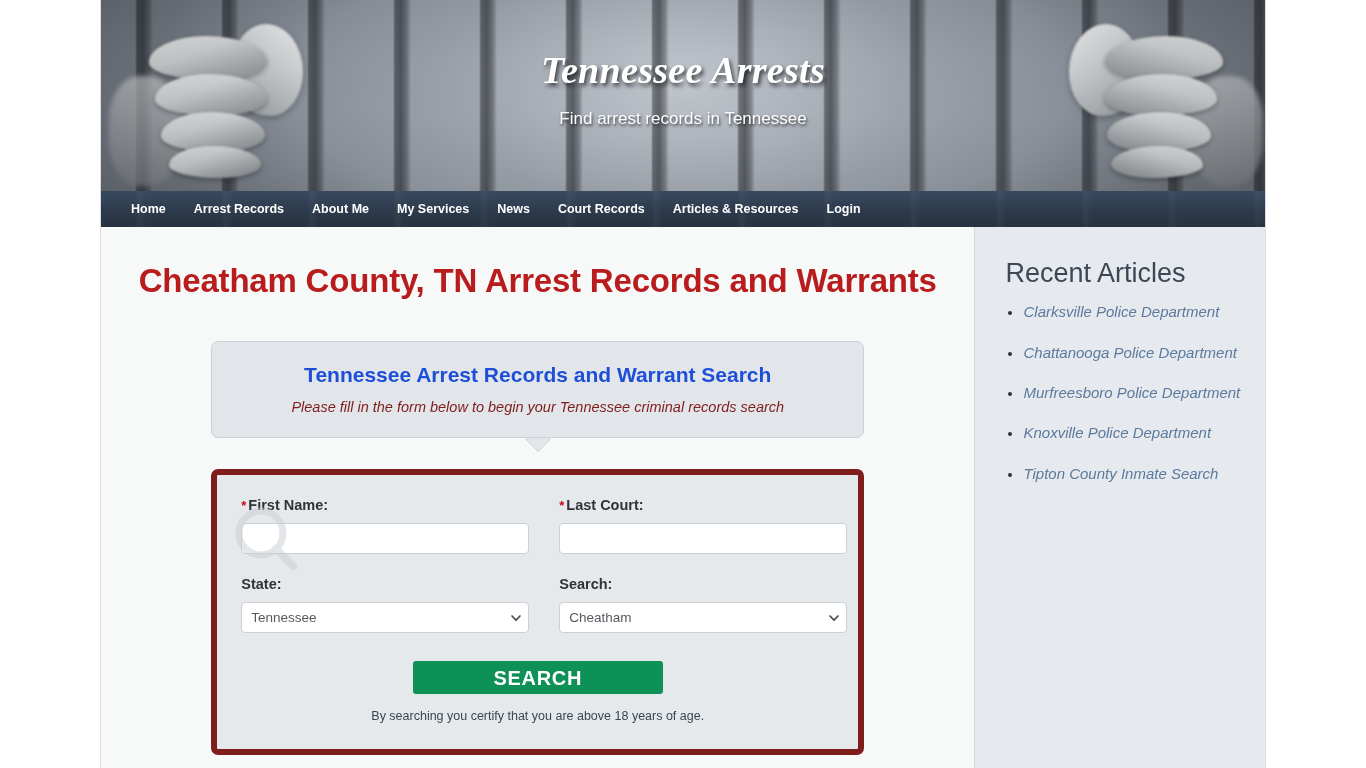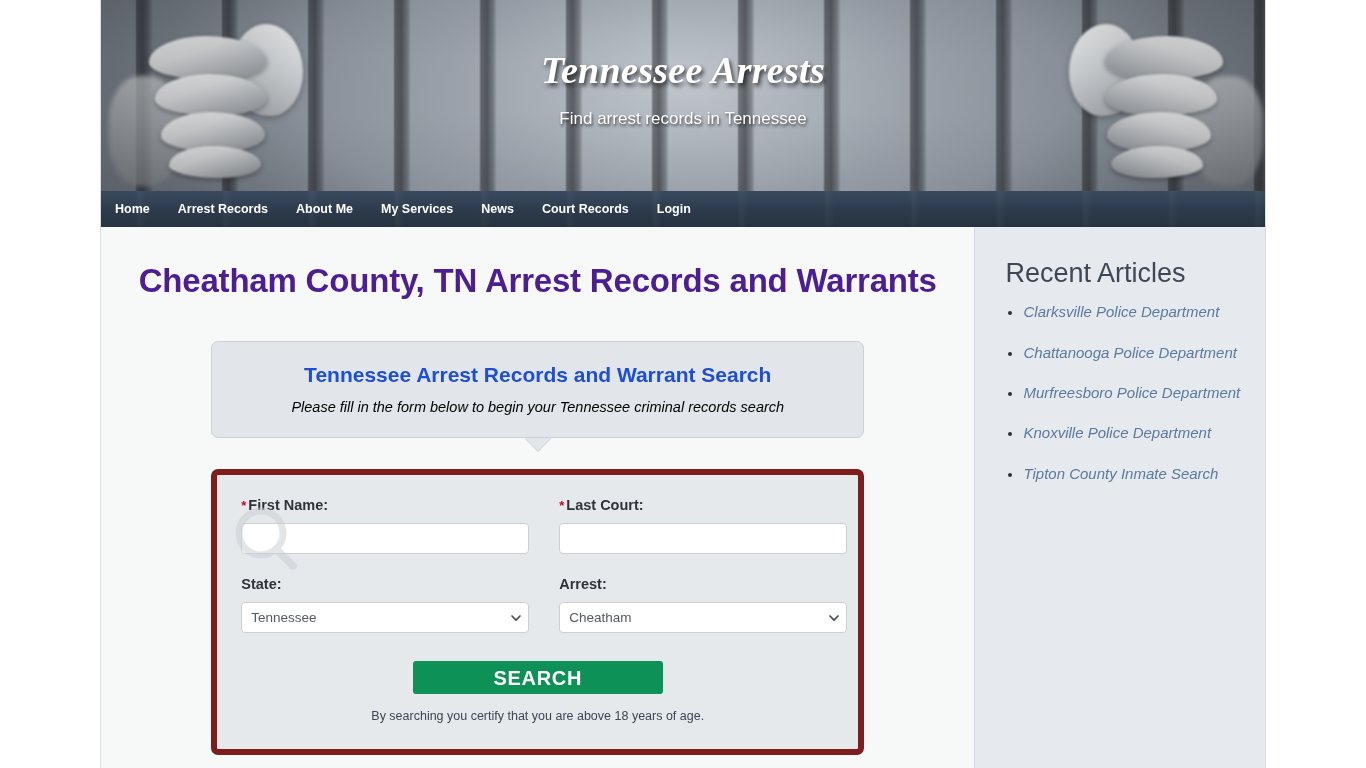--- a/index.html
+++ b/index.html
@@ -129,20 +129,21 @@
     text-shadow: 1px 2px 3px rgba(20,20,22,0.75);
   }
 
   
   .navbar {
     position: relative;
     height: 36px;
     background: linear-gradient(180deg, #3a4a5e 0%, #2c3a4c 55%, #26323f 100%);
     display: flex;
     align-items: center;
+    padding-left: 16px;
     overflow: hidden;
   }
   .navbar::before {
     content: "";
     position: absolute; left: 0; top: 0; bottom: 0; width: 100%;
     background-image: repeating-linear-gradient(90deg,
       rgba(255,255,255,0.00) 0px,
       rgba(255,255,255,0.00) 34px,
       rgba(255,255,255,0.035) 38px,
       rgba(255,255,255,0.00) 46px,
@@ -178,21 +179,21 @@
     background: #e6e9ee;
     border-left: 1px solid #d4d9e0;
     padding: 30px 22px 0 22px;
   }
 
   
   .page-title {
     margin: 10px 0 0 0;
     font-size: 33px;
     font-weight: bold;
-    color: #4c1d95;
+    color: #b91c1c;
     text-align: center;
     line-height: 1.32;
     letter-spacing: -0.2px;
   }
 
   
   .callout-wrap {
     position: relative;
     margin: 38px auto 0 auto;
     width: 653px;
@@ -208,21 +209,21 @@
   .callout-title {
     font-size: 21px;
     font-weight: bold;
     color: #1d4ed8;
     line-height: 1.2;
   }
   .callout-sub {
     margin-top: 12px;
     font-size: 14.5px;
     font-style: italic;
-    color: #000000;
+    color: #7f1d1d;
   }
   .callout-tail {
     position: absolute;
     left: 50%;
     bottom: -13px;
     margin-left: -13px;
     width: 0; height: 0;
     border-left: 13px solid transparent;
     border-right: 13px solid transparent;
     border-top: 13px solid #e2e6ea;
@@ -387,20 +388,21 @@
       </div>
     </div>
 
     <div class="navbar">
       <a class="nav-item">Home</a>
       <a class="nav-item">Arrest Records</a>
       <a class="nav-item">About Me</a>
       <a class="nav-item">My Services</a>
       <a class="nav-item">News</a>
       <a class="nav-item">Court Records</a>
+      <a class="nav-item">Articles &amp; Resources</a>
       <a class="nav-item">Login</a>
     </div>
 
     <div class="body-wrap">
 
       <div class="main-col">
 
         <h1 class="page-title">Cheatham County, TN Arrest Records and Warrants</h1>
 
         <div class="callout-wrap">
@@ -437,21 +439,21 @@
               <div class="select-wrap">
                 <div class="select-box">Tennessee</div>
                 <span class="chev">
                   <svg viewBox="0 0 10 10" width="10" height="10">
                       <path d="M1 3 L5 7.2 L9 3" fill="none" stroke="#4a4f55" stroke-width="1.7" stroke-linecap="round" stroke-linejoin="round"></path>
                     </svg>
                 </span>
               </div>
             </div>
             <div class="field">
-              <label class="field-label">Arrest:</label>
+              <label class="field-label">Search:</label>
               <div class="select-wrap">
                 <div class="select-box">Cheatham</div>
                 <span class="chev">
                   <svg viewBox="0 0 10 10" width="10" height="10">
                       <path d="M1 3 L5 7.2 L9 3" fill="none" stroke="#4a4f55" stroke-width="1.7" stroke-linecap="round" stroke-linejoin="round"></path>
                     </svg>
                 </span>
               </div>
             </div>
           </div>

